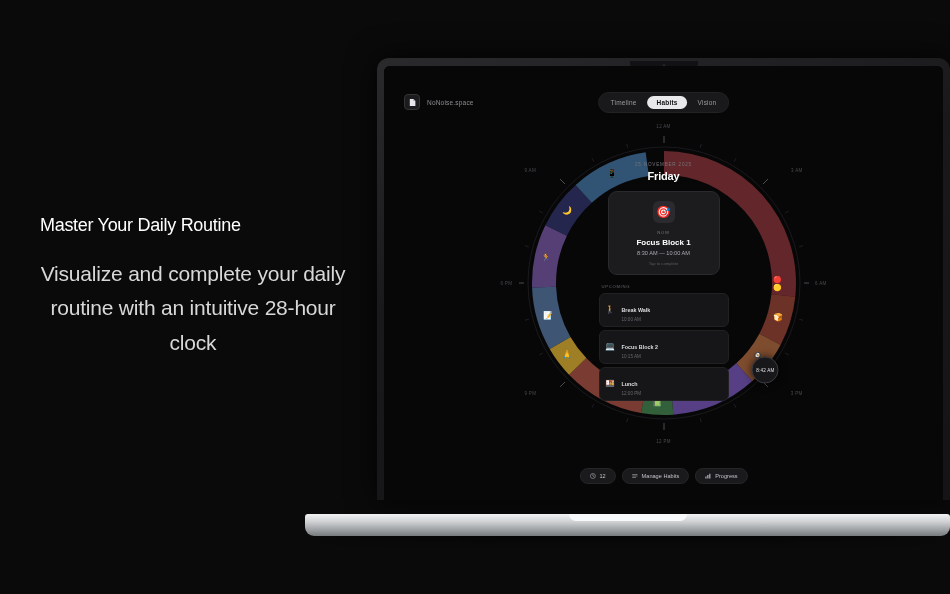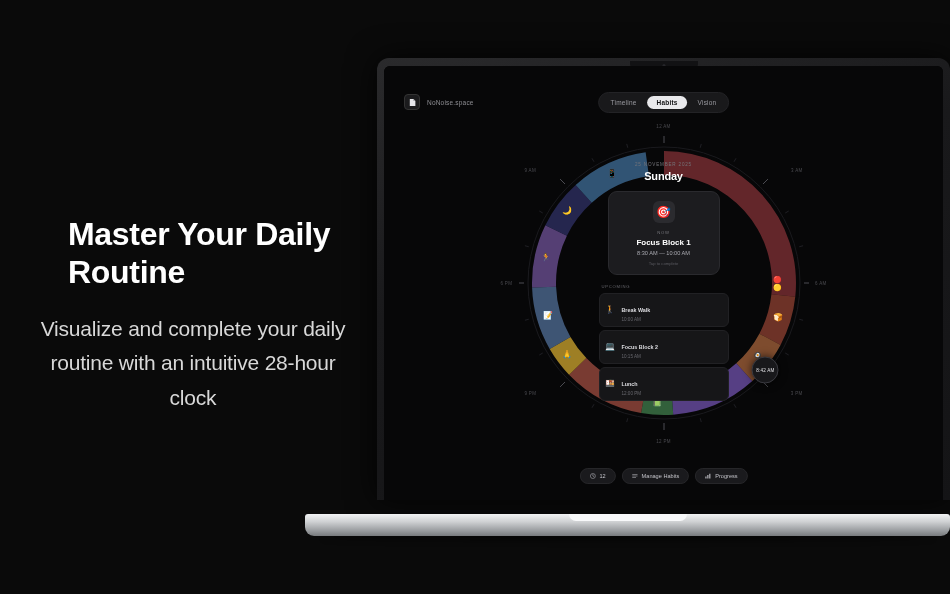--- a/index.html
+++ b/index.html
@@ -6,22 +6,22 @@
   html,body { width:950px; height:594px; overflow:hidden; }
   body {
     background:#0a0a0a;
     font-family:"Liberation Sans", sans-serif;
     position:relative;
   }
 
   
   .copy { position:absolute; left:40px; top:215px; width:340px; }
   .headline {
-    font-size:32px; font-weight:bold; color:#ffffff;
-    letter-spacing:-0.3px; line-height:1.2;margin-left:28px;
+    font-size:18px; font-weight:normal; color:#ffffff;
+    letter-spacing:-0.3px; line-height:1.2;
   }
   .subcopy {
     margin-top:20px; font-size:21px; color:#d8d8d8;
     line-height:1.65; font-weight:300; letter-spacing:-0.2px;
     text-align:center; width:306px;
   }
 
   
   .laptop { position:absolute; left:305px; top:58px; width:645px; height:478px; }
   .lid {
@@ -254,21 +254,21 @@
               <div class="dot-marker" style="left: 89.2864%; top: 48.7166%;">🔴</div>
               <div class="dot-marker" style="left: 89.2864%; top: 51.2834%;">🟡</div>
               <div class="dot-marker" style="left: 69.6552%; top: 81.8474%;">🔵</div>
             </div>
 
           <div class="now-badge" id="now-badge" style="left: 85.136%; top: 78.0729%; transform: translate(-50%, -50%);">8:42 AM</div>
         </div>
 
         <div class="center">
           <div class="c-date">25 NOVEMBER 2025</div>
-          <div class="c-day">Sunday</div>
+          <div class="c-day">Friday</div>
 
           <div class="now-card">
             <div class="now-icon">🎯</div>
             <div class="now-label">NOW</div>
             <div class="now-title">Focus Block 1</div>
             <div class="now-time">8:30 AM — 10:00 AM</div>
             <div class="now-hint">Tap to complete</div>
           </div>
 
           <div class="up-label">UPCOMING</div>

